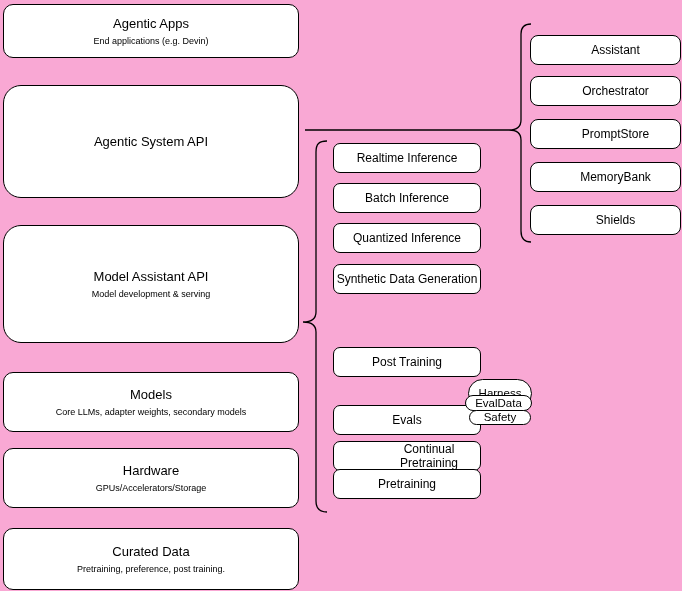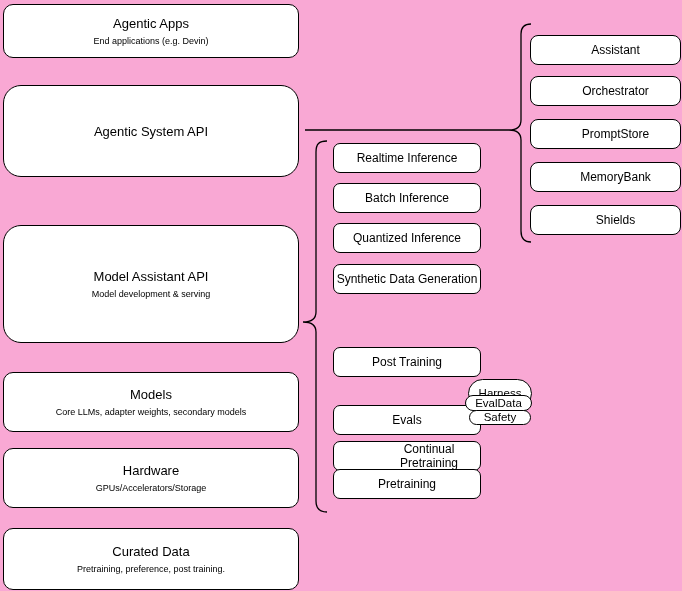--- a/index.html
+++ b/index.html
@@ -8,21 +8,21 @@
     font-family:"Liberation Sans",sans-serif;color:#000000;overflow:hidden;
   }
   svg.connectors{position:absolute;left:0;top:0;z-index:1;pointer-events:none;}
   .node{
     position:absolute;background:#ffffff;border:1.3px solid #000000;
     box-sizing:border-box;display:flex;flex-direction:column;
     align-items:center;justify-content:center;text-align:center;z-index:2;
   }
   .stack{left:3px;width:296px;border-radius:10px;}
   #ls0{top:4px;height:54px;}
-  #ls1{top:85px;height:92px;border-radius:18px;}
+  #ls1{top:85px;height:113px;border-radius:18px;}
   #ls2{top:225px;height:118px;border-radius:18px;}
   #ls3{top:372px;height:60px;}
   #ls4{top:448px;height:60px;}
   #ls5{top:528px;height:62px;}
   .title{font-size:13px;line-height:15px;}
   .sub{font-size:9px;line-height:11px;margin-top:5px;}
   .mid{left:333px;width:148px;height:30px;border-radius:7px;font-size:12px;}
   #m0{top:143px;} #m1{top:183px;} #m2{top:223px;} #m3{top:264px;}
   #m4{top:306px;} #m5{top:347px;} #m6{top:388px;margin-top:17px;} #m7{top:441px;padding-left:44px;} #m8{top:469px;}
   .rgt{left:530px;width:151px;height:30px;border-radius:8px;font-size:12px;padding-left:20px;}

